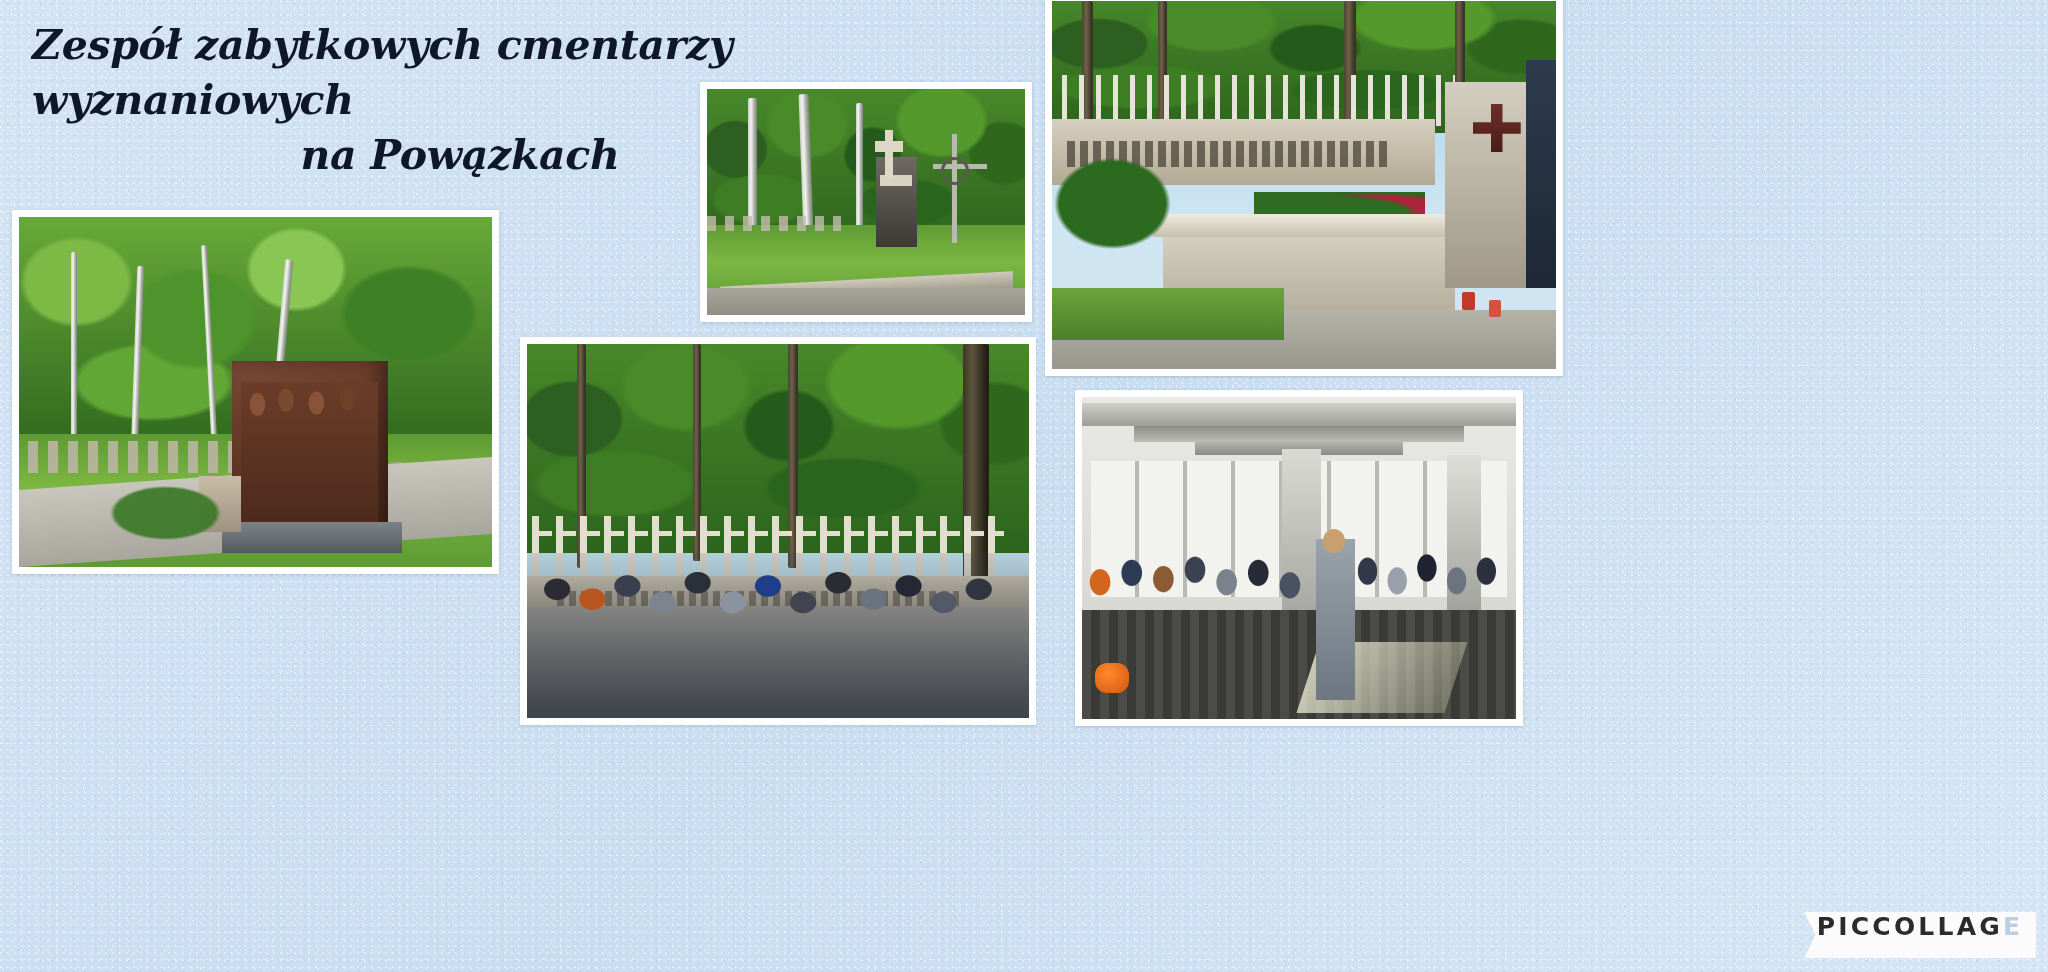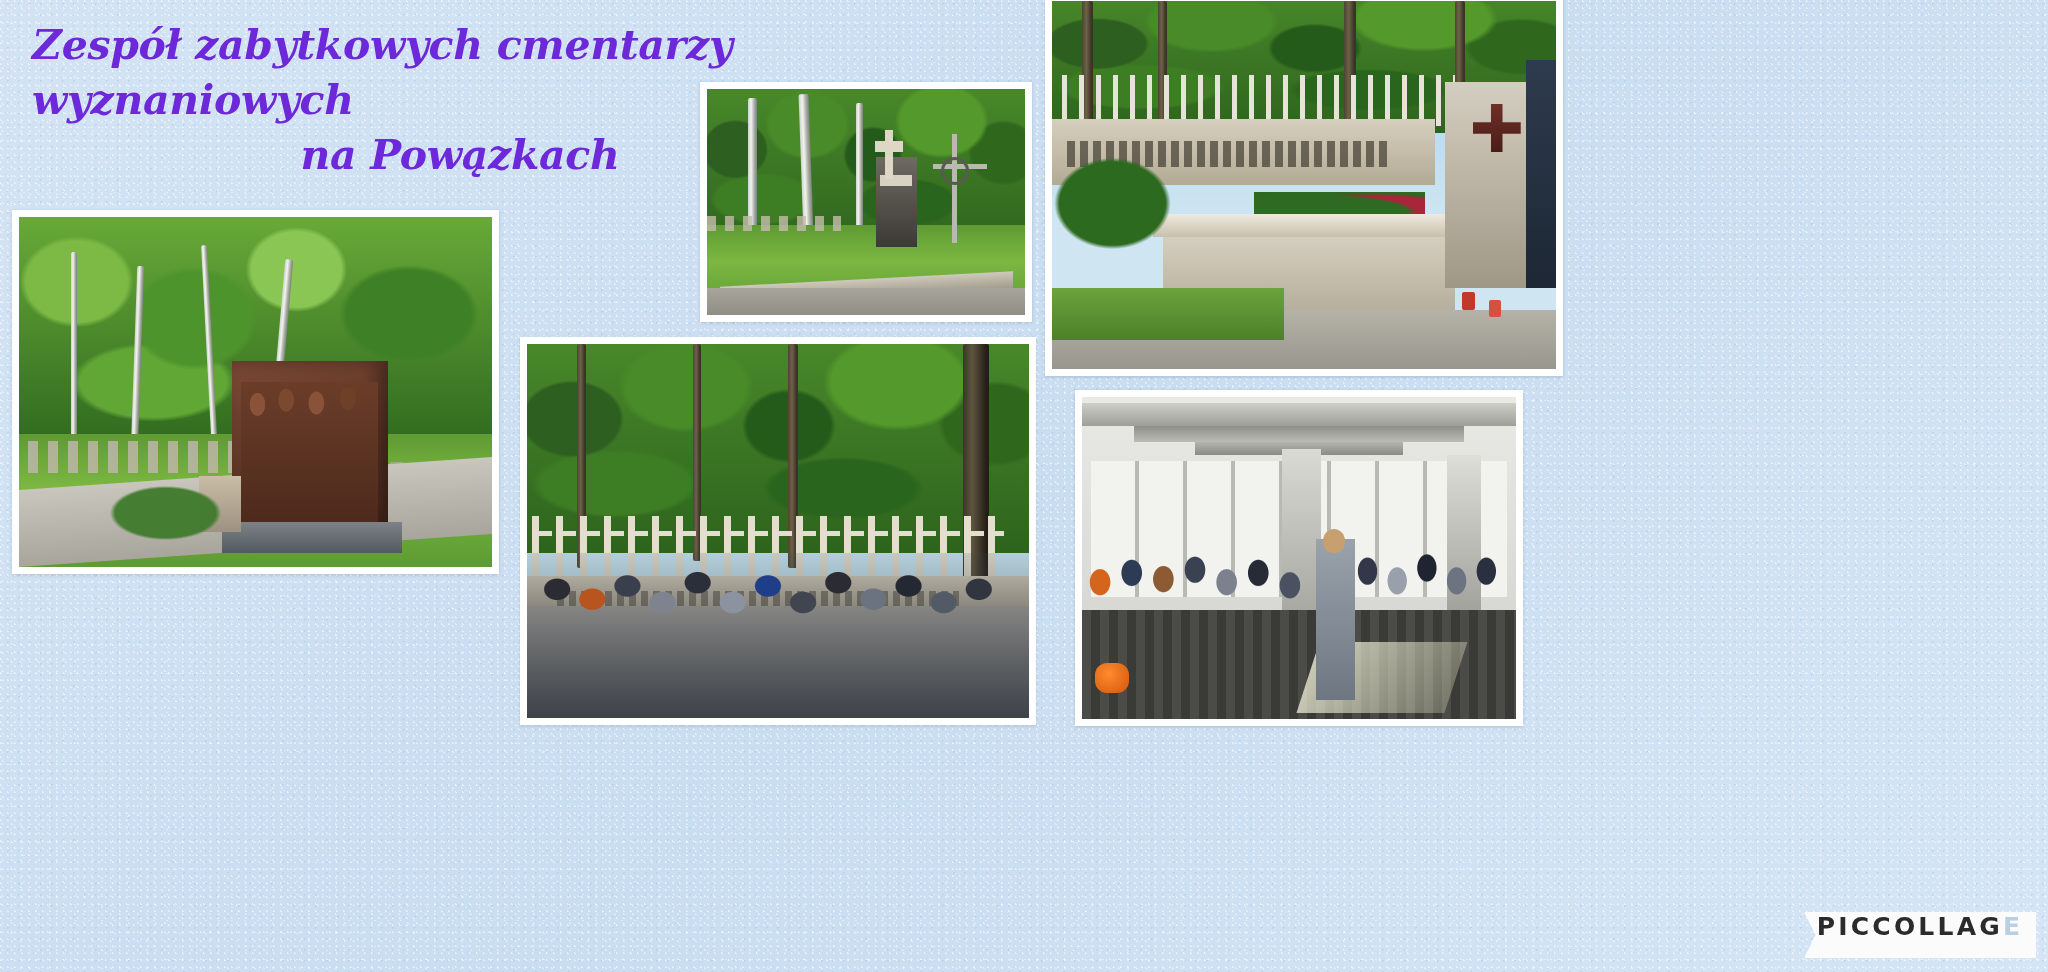--- a/index.html
+++ b/index.html
@@ -30,21 +30,21 @@
       linear-gradient(135deg, #d3e3f4 0%, #c9ddf1 50%, #d5e5f5 100%);
     background-size: 7px 7px, 9px 9px, 11px 11px, 13px 13px, 100% 100%;
   }
 
   
   #title {
     position: absolute;
     left: 30px;
     top: 18px;
     width: 790px;
-    color: #6d28d9;
+    color: #0f172a;
     font-family: "DejaVu Serif", "Liberation Serif", serif;
     font-style: italic;
     font-weight: 700;
     font-size: 41px;
     line-height: 1.34;
     letter-spacing: -0.3px;
     text-align: center;
   }
   #title .l1 { display:block; text-align: left; padding-left: 2px; }
   #title .l2 { display:block; text-align: center; padding-left: 70px; }

